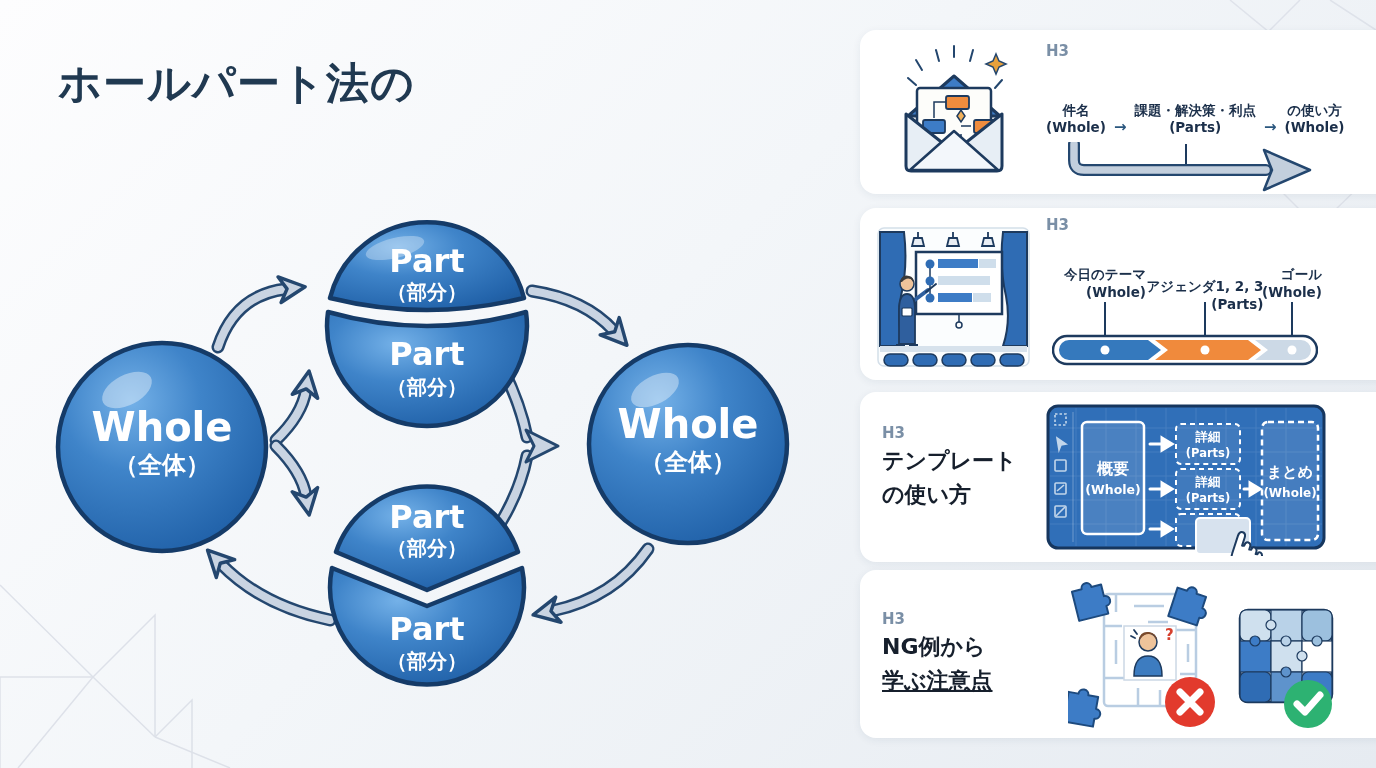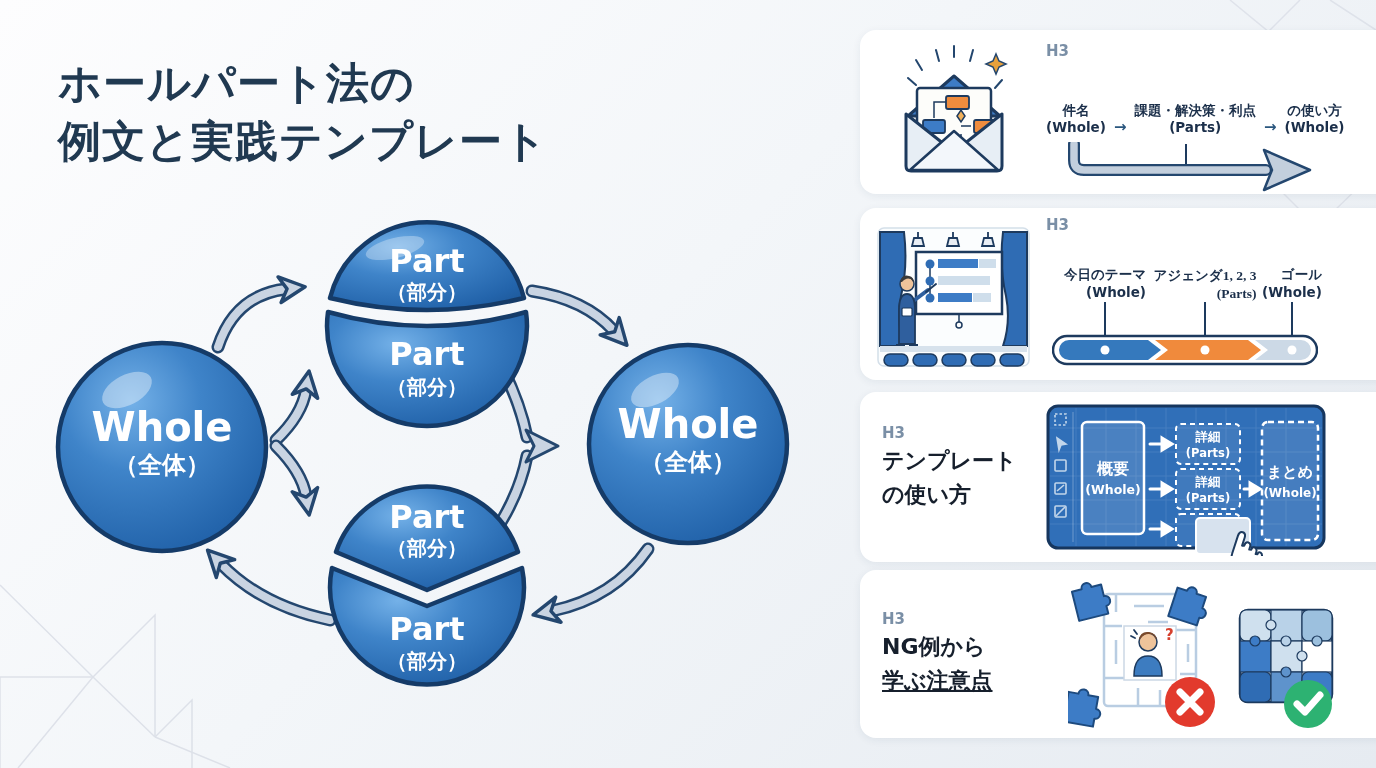--- a/index.html
+++ b/index.html
@@ -52,21 +52,20 @@
     <path d="M100,0 L246,120"></path>
       <path d="M170,0 L110,60"></path>
       <path d="M246,30 L200,0"></path>
     <path d="M150,190 L190,230"></path>
       <path d="M246,170 L200,215"></path>
   </g>
 </svg>
 
 <div class="page-title">
   <div>ホールパート法の</div>
-  <div>例文と実践テンプレート</div>
 </div>
 
 <svg id="diagram" width="860" height="768" viewBox="0 0 860 768">
   <defs>
     <radialGradient id="sg" cx="0.35" cy="0.28" r="0.95">
       <stop offset="0" stop-color="#74b1e8"></stop>
       <stop offset="0.35" stop-color="#3f84c9"></stop>
       <stop offset="0.78" stop-color="#2364ab"></stop>
       <stop offset="1" stop-color="#1a5393"></stop>
     </radialGradient>
@@ -231,21 +230,21 @@
       <rect x="66" y="128" width="24" height="12" rx="6"></rect>
         <rect x="95" y="128" width="24" height="12" rx="6"></rect>
       <rect x="124" y="128" width="24" height="12" rx="6"></rect>
     </g>
   </svg>
   <div class="h3tag" style="left:186px;top:8px;">H3</div>
   <div class="step" style="left:245px;top:58px;">
     <span class="flow-label">今日のテーマ</span>
     <span class="flow-sub">(Whole)</span>
   </div>
-  <div class="step" style="left:345px;top:59px;font-family:Liberation Serif, serif;">
+  <div class="step" style="left:345px;top:70px;">
     <span class="flow-label">アジェンダ1, 2, 3</span>
     <span class="flow-sub">(Parts)</span>
   </div>
   <div class="step" style="left:432px;top:58px;">
     <span class="flow-label">ゴール</span>
     <span class="flow-sub">(Whole)</span>
   </div>
   <svg style="position:absolute;left:192px;top:94px;" width="266" height="64" viewBox="0 0 266 64">
     <line x1="53" y1="0" x2="53" y2="44" stroke="#1d3a5e" stroke-width="2"></line>
     <line x1="153" y1="0" x2="153" y2="44" stroke="#1d3a5e" stroke-width="2"></line>

